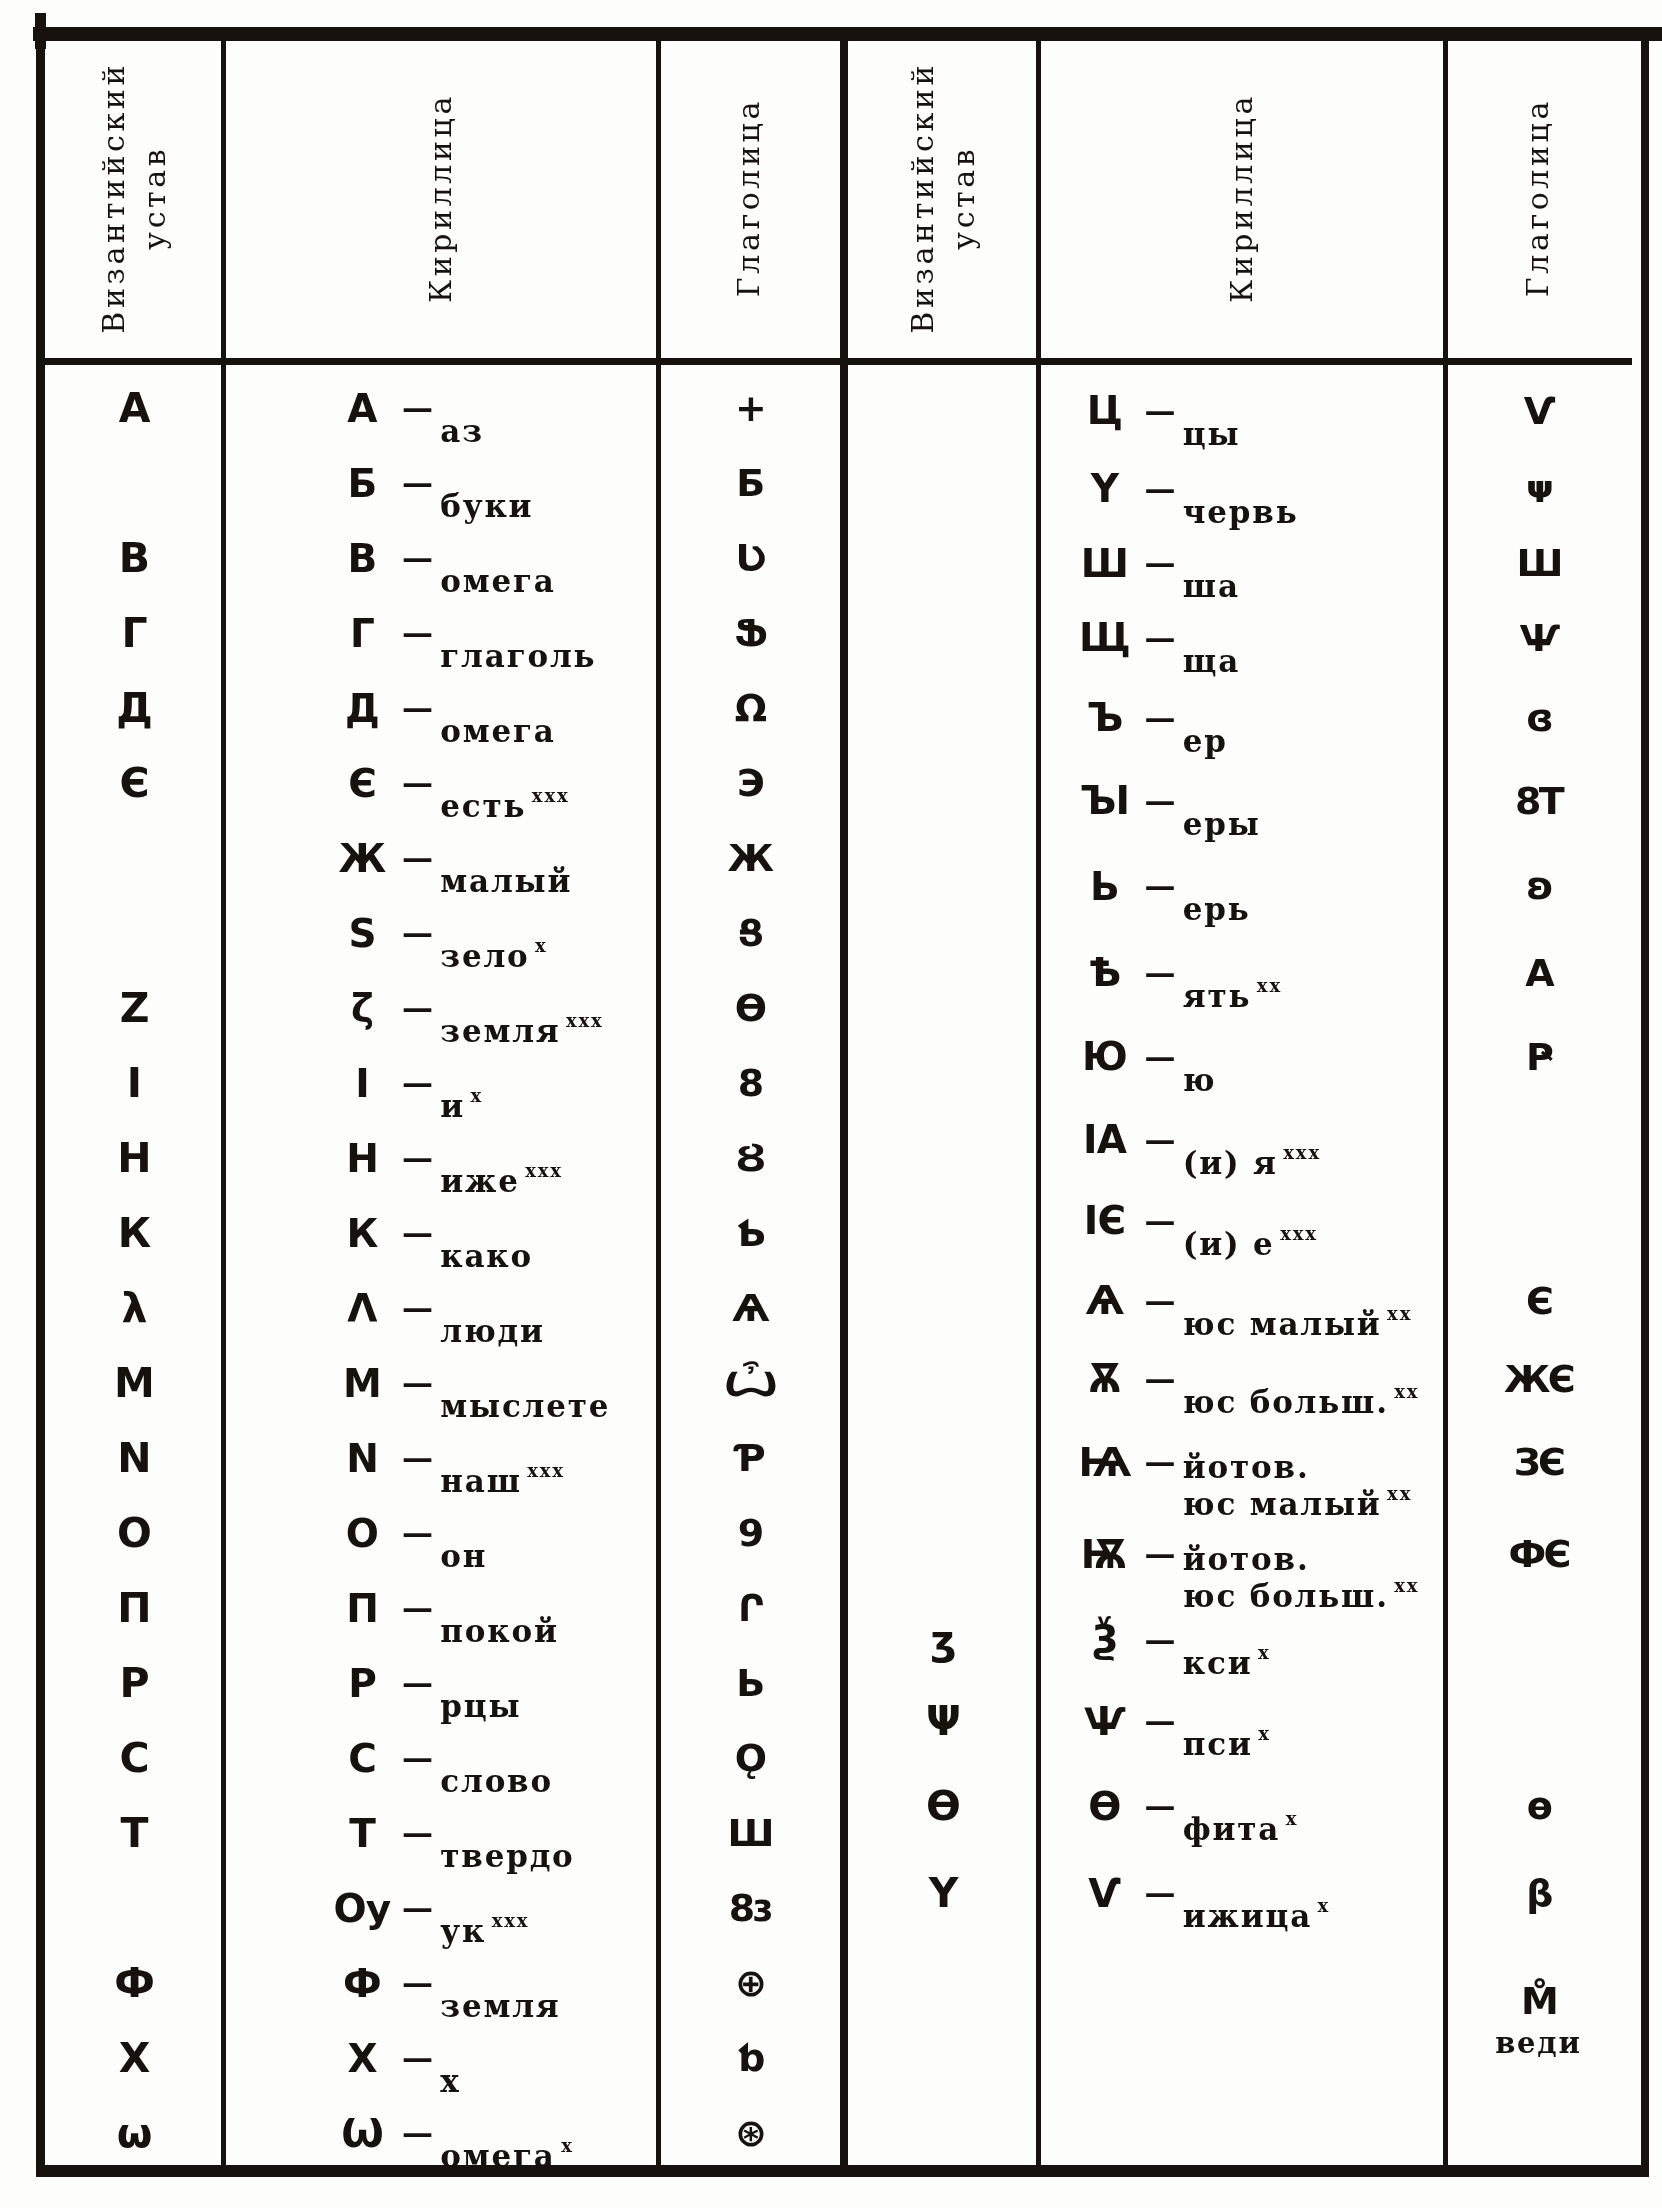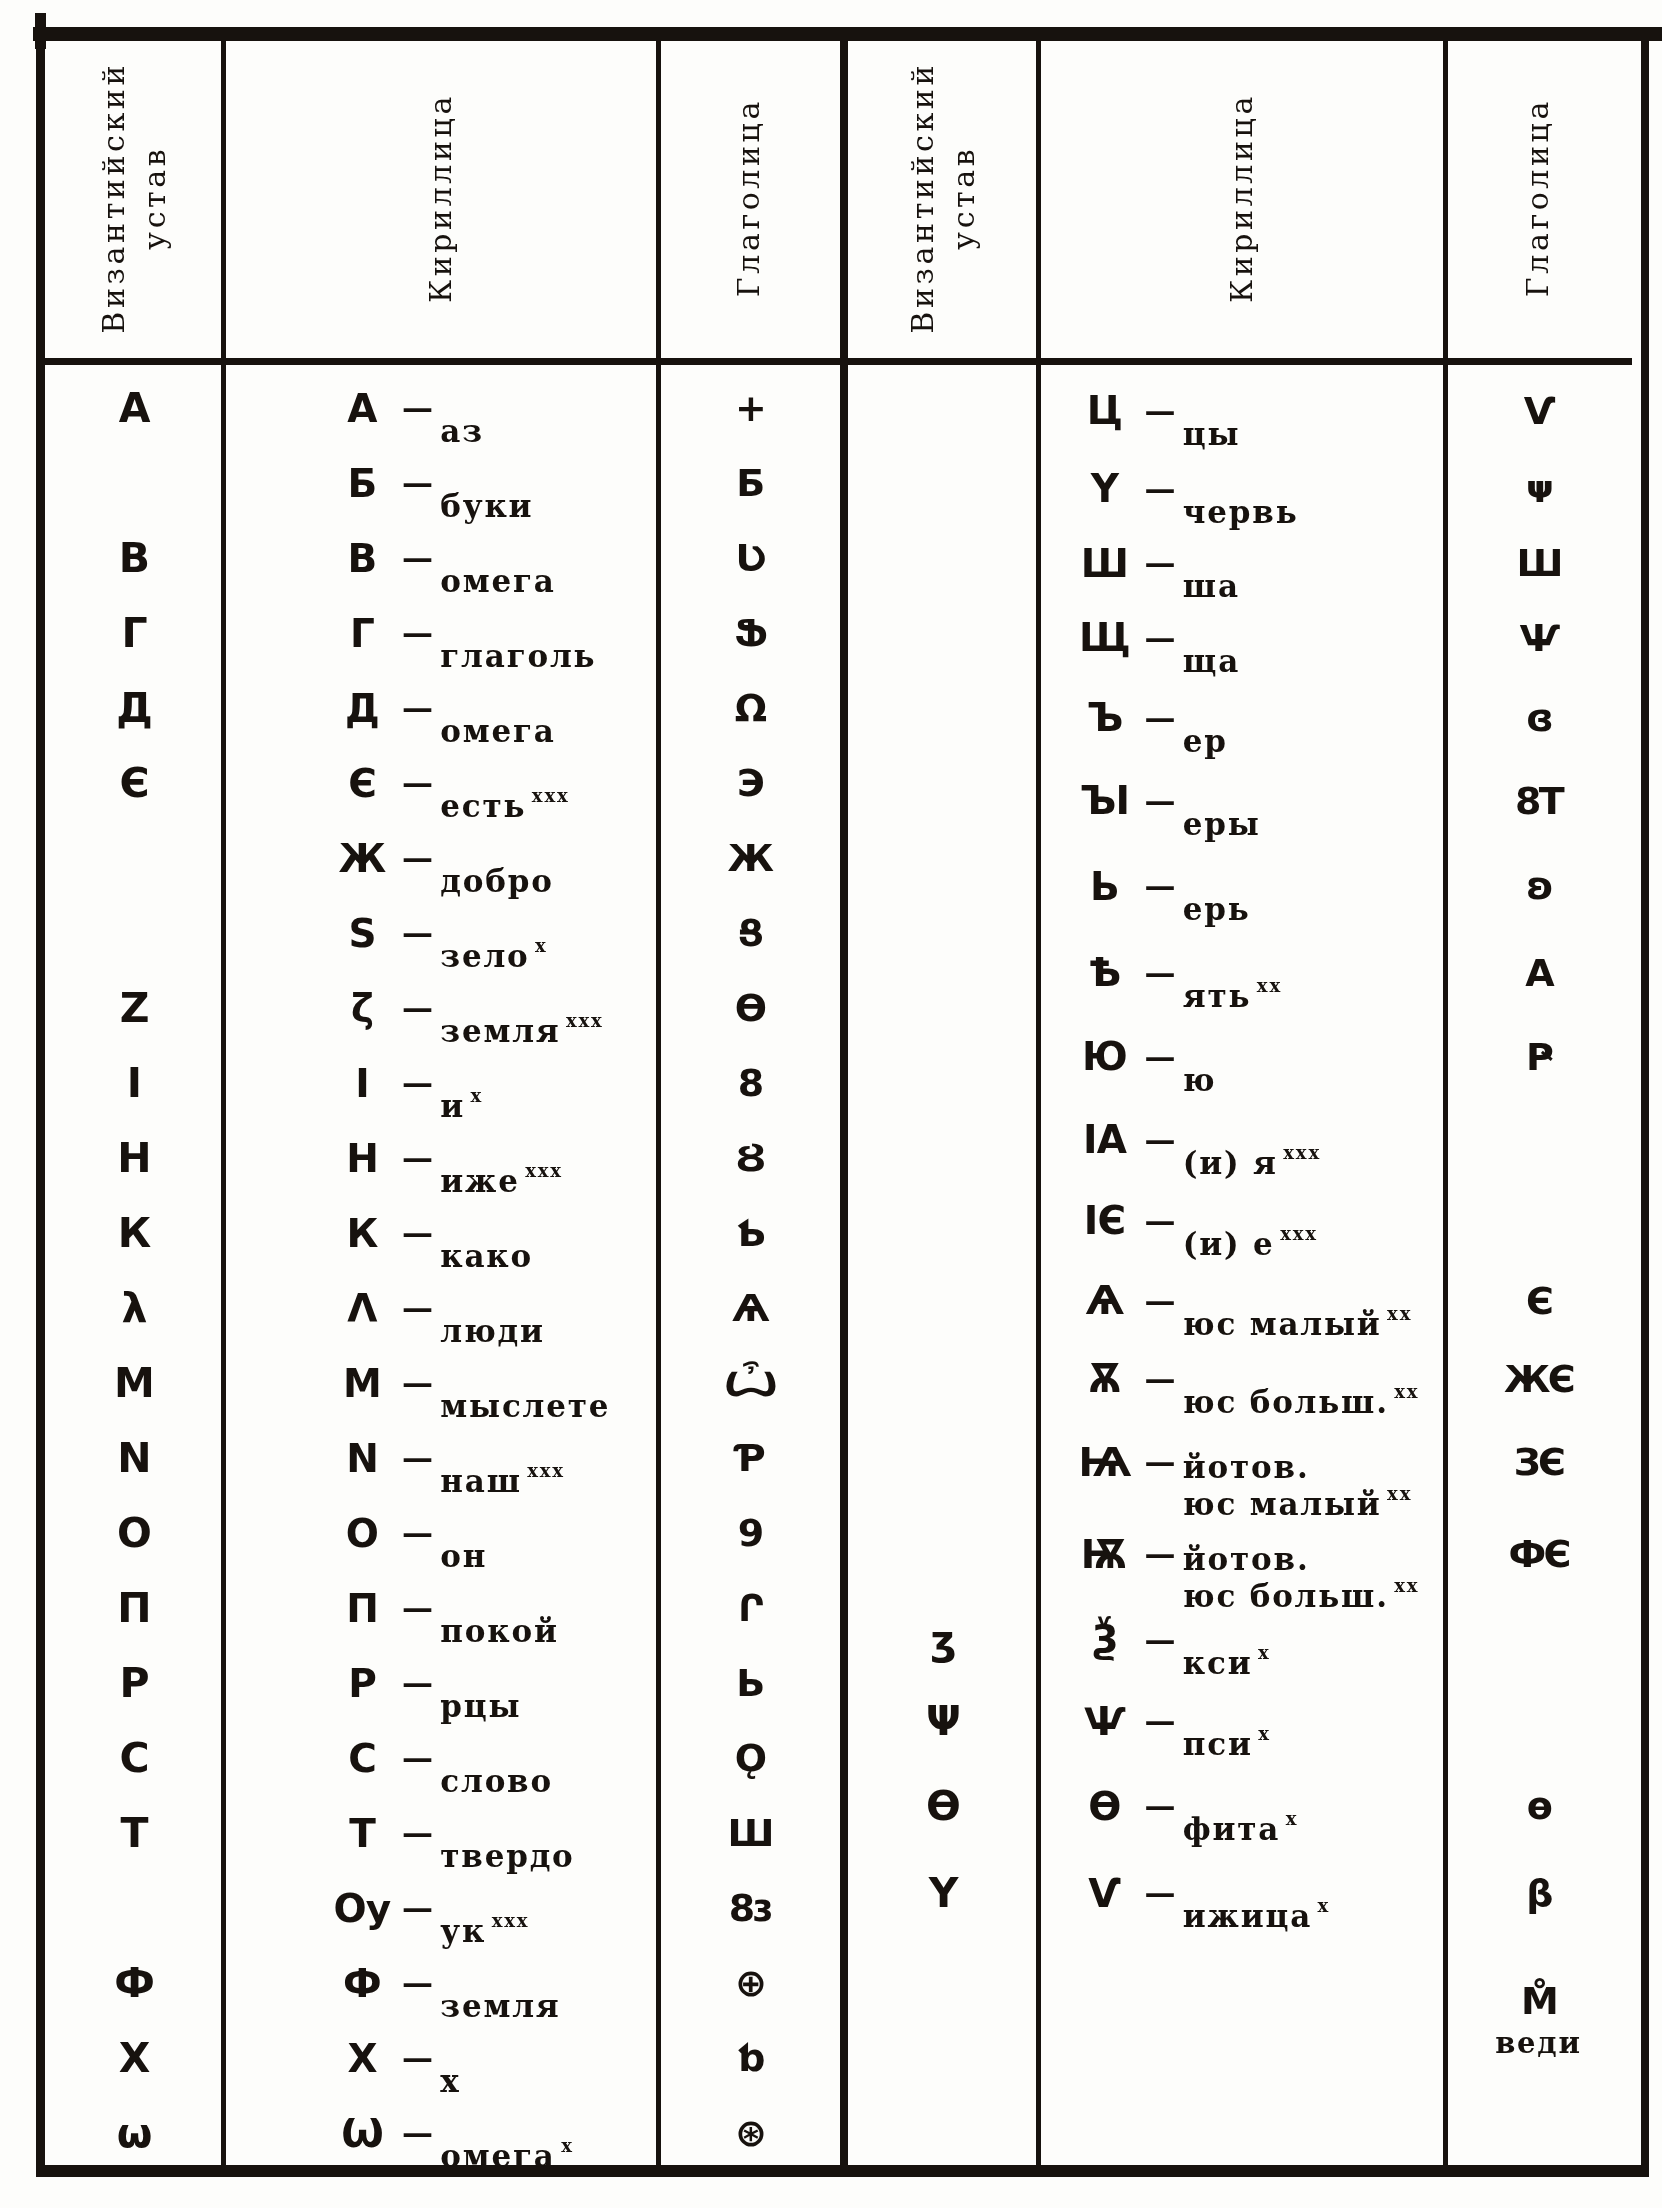--- a/index.html
+++ b/index.html
@@ -132,21 +132,21 @@
               <span class="dash">—</span>
               <span class="nm"><span class="l1">есть<sup class="fn">ххх</sup></span></span>
             </div>
             <div class="cell glag"><span class="gl">Э</span></div>
           </div>
           <div class="row" style="height: 75px;">
             <div class="cell byz"></div>
             <div class="cell cyr">
               <span class="cl">Ж</span>
               <span class="dash">—</span>
-              <span class="nm"><span class="l1">добро</span></span>
+              <span class="nm"><span class="l1">малый</span></span>
             </div>
             <div class="cell glag"><span class="gl">Ж</span></div>
           </div>
           <div class="row" style="height: 75px;">
             <div class="cell byz"></div>
             <div class="cell cyr">
               <span class="cl">S</span>
               <span class="dash">—</span>
               <span class="nm"><span class="l1">зело<sup class="fn">х</sup></span></span>
             </div>

